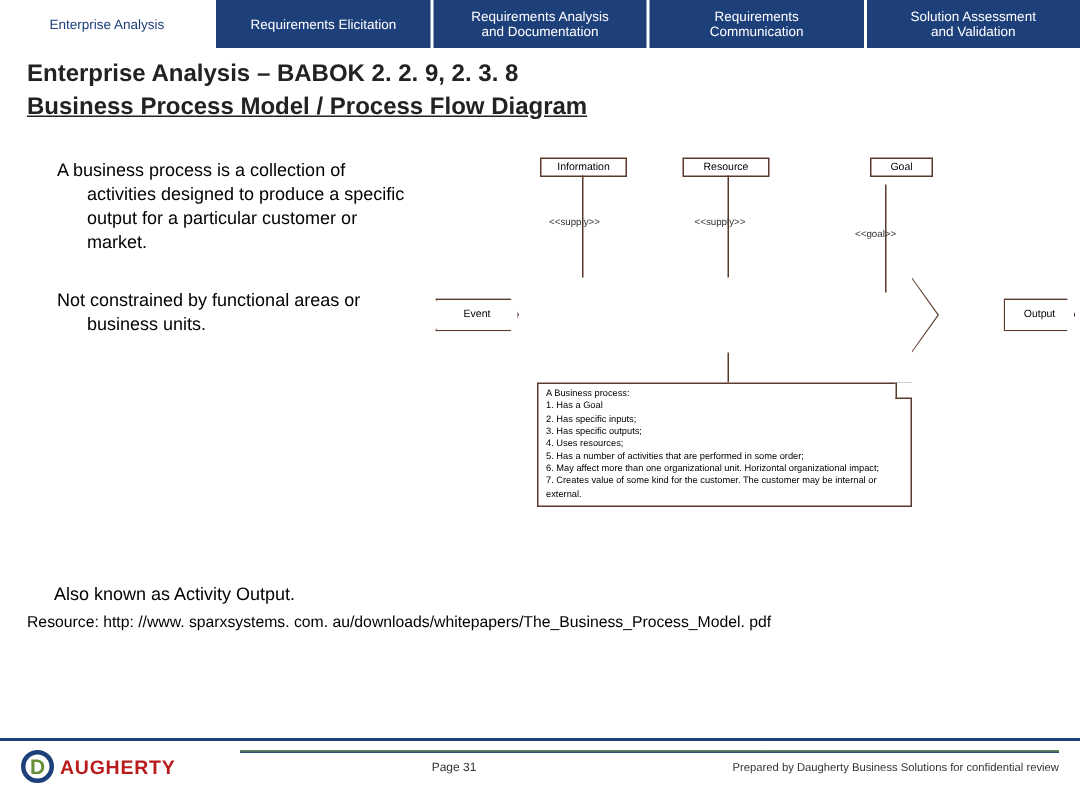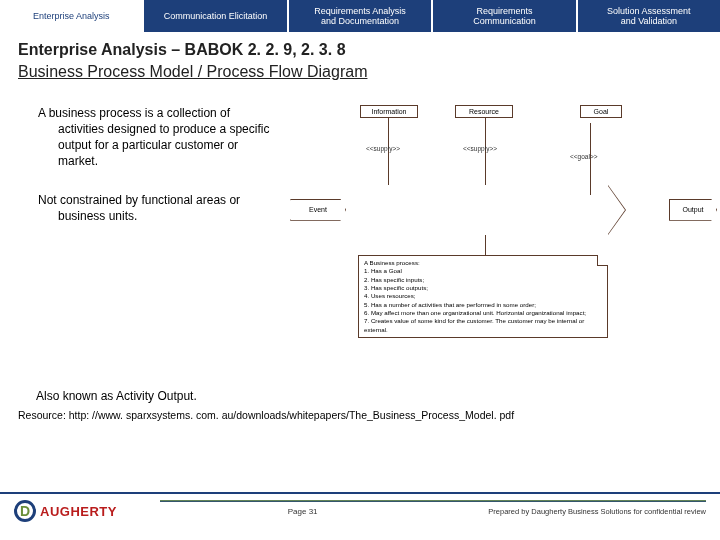--- a/index.html
+++ b/index.html
@@ -41,21 +41,21 @@
   }
   .title {
     font-size: 16px;
     font-weight: bold;
     color: #222;
     line-height: 1.3;
     margin-bottom: 2px;
   }
   .subtitle {
     font-size: 16px;
-    font-weight: normal;
+    font-weight: bold;
     color: #222;
     text-decoration: underline;
     margin-bottom: 24px;
   }
   .main-area {
     display: flex;
     gap: 12px;
   }
   .left-col {
     width: 260px;
@@ -181,21 +181,21 @@
   }
   .full-width-note{
     font-size:12px; margin-left:18px; margin-top:4px;
   }
 </style>
 </head>
 <body>
 
 <div class="tabs">
   <div class="tab active">Enterprise Analysis</div>
-  <div class="tab">Communication Elicitation</div>
+  <div class="tab">Requirements Elicitation</div>
   <div class="tab" style="white-space:pre-line">Requirements Analysis
 and Documentation</div>
   <div class="tab" style="white-space:pre-line">Requirements
 Communication</div>
   <div class="tab" style="white-space:pre-line">Solution Assessment
 and Validation</div>
 </div>
 
 <div class="content">
   <div class="title">Enterprise Analysis – BABOK 2. 2. 9, 2. 3. 8</div>

